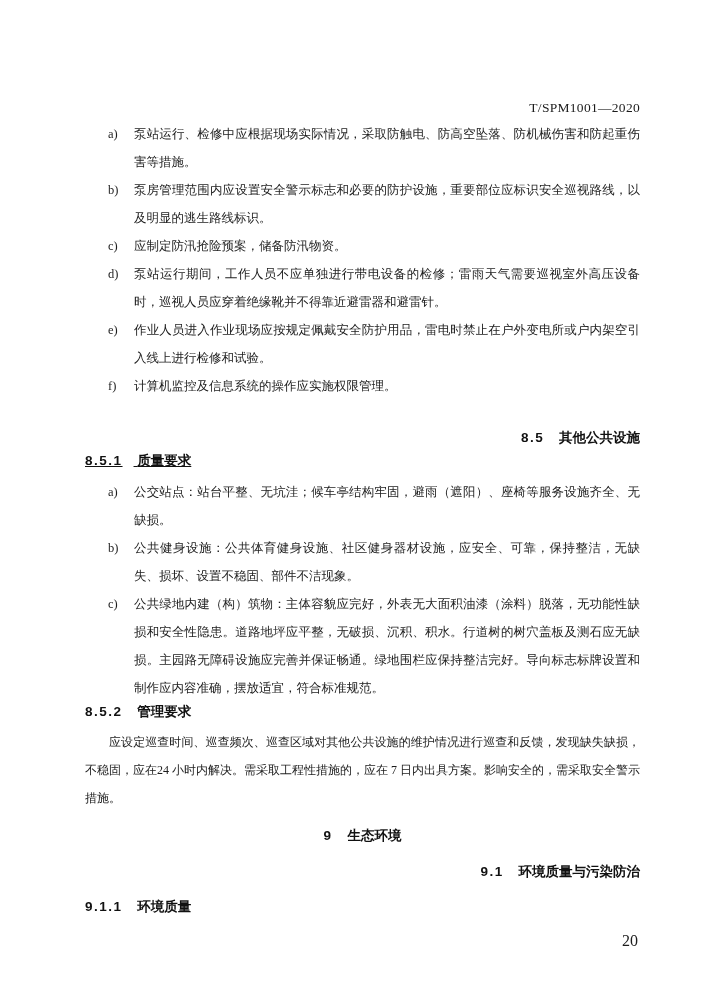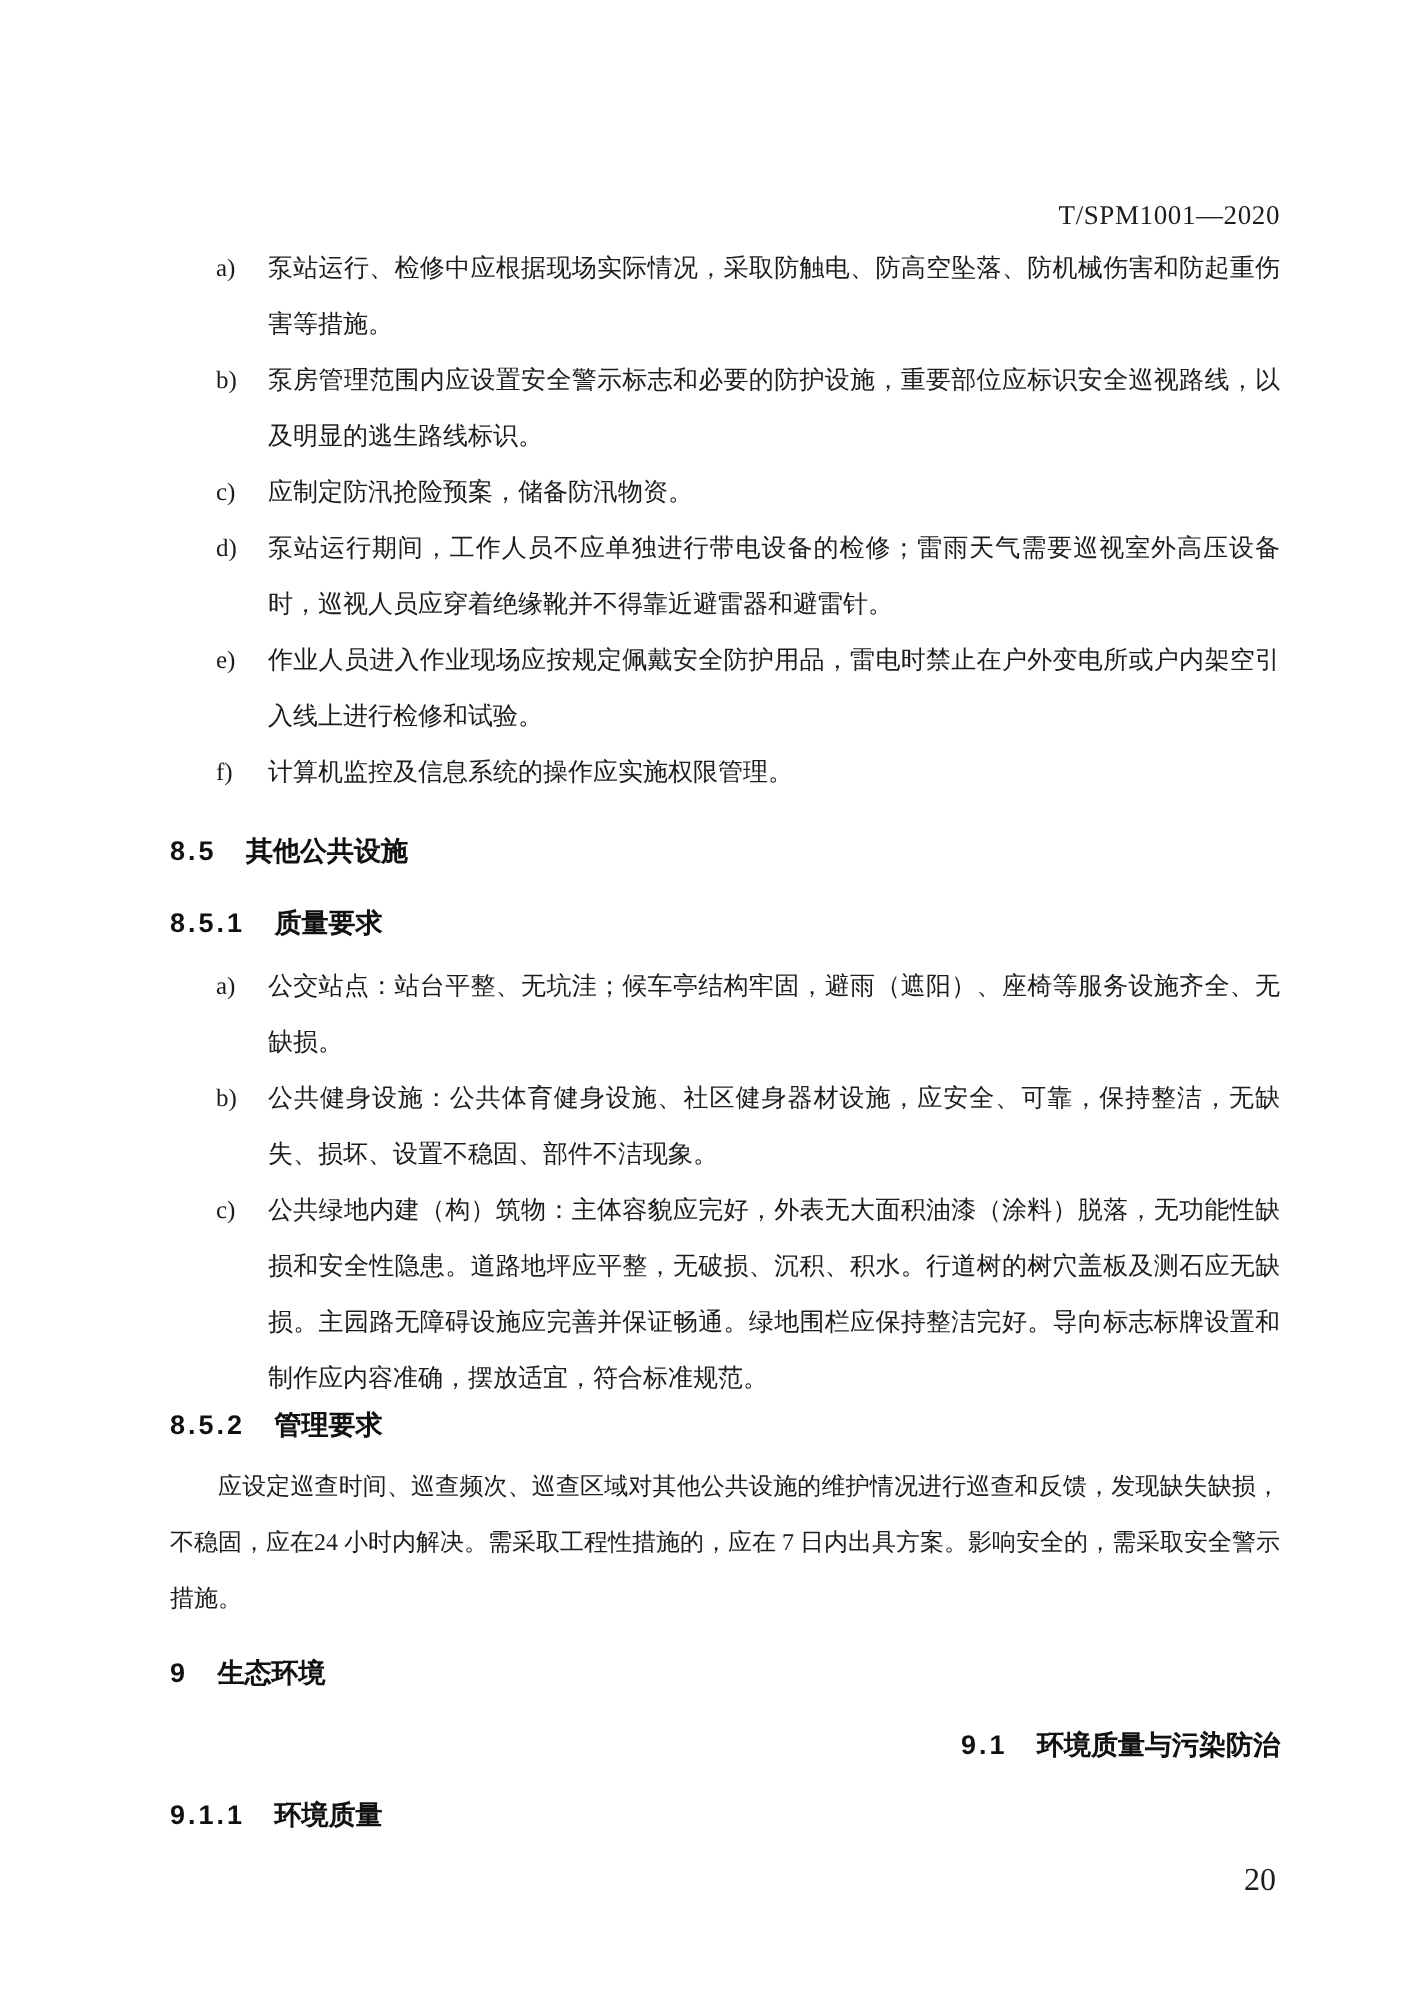--- a/index.html
+++ b/index.html
@@ -51,24 +51,24 @@
     font-family: "Liberation Sans", "DejaVu Sans", sans-serif;
     font-weight: bold;
     font-size: 13.5px;
     line-height: 20px;
     color: #111111;
   }
   .heading .num {
     letter-spacing: 1.5px;
     margin-right: 11px;
   }
-  .h-85   { margin-top: 16px; }
-  .h-851  { margin-top: 16px; }
+  .h-85   { margin-top: 28px; text-align: right; }
+  .h-851  { margin-top: 3px; text-decoration: underline; }
   .h-852  { }
-  .h-9    { margin-top: 14px; }
+  .h-9    { margin-top: 14px; text-align: center; }
   .h-91   { margin-top: 16px; text-align: right; }
   .h-911  { margin-top: 15px; }
   .list-851 { margin-top: 7px; }
   .body-para {
     margin: 6px 0 0 0;
     font-size: 12px;
     line-height: 28px;
     text-align: justify;
     text-indent: 2em;
   }

